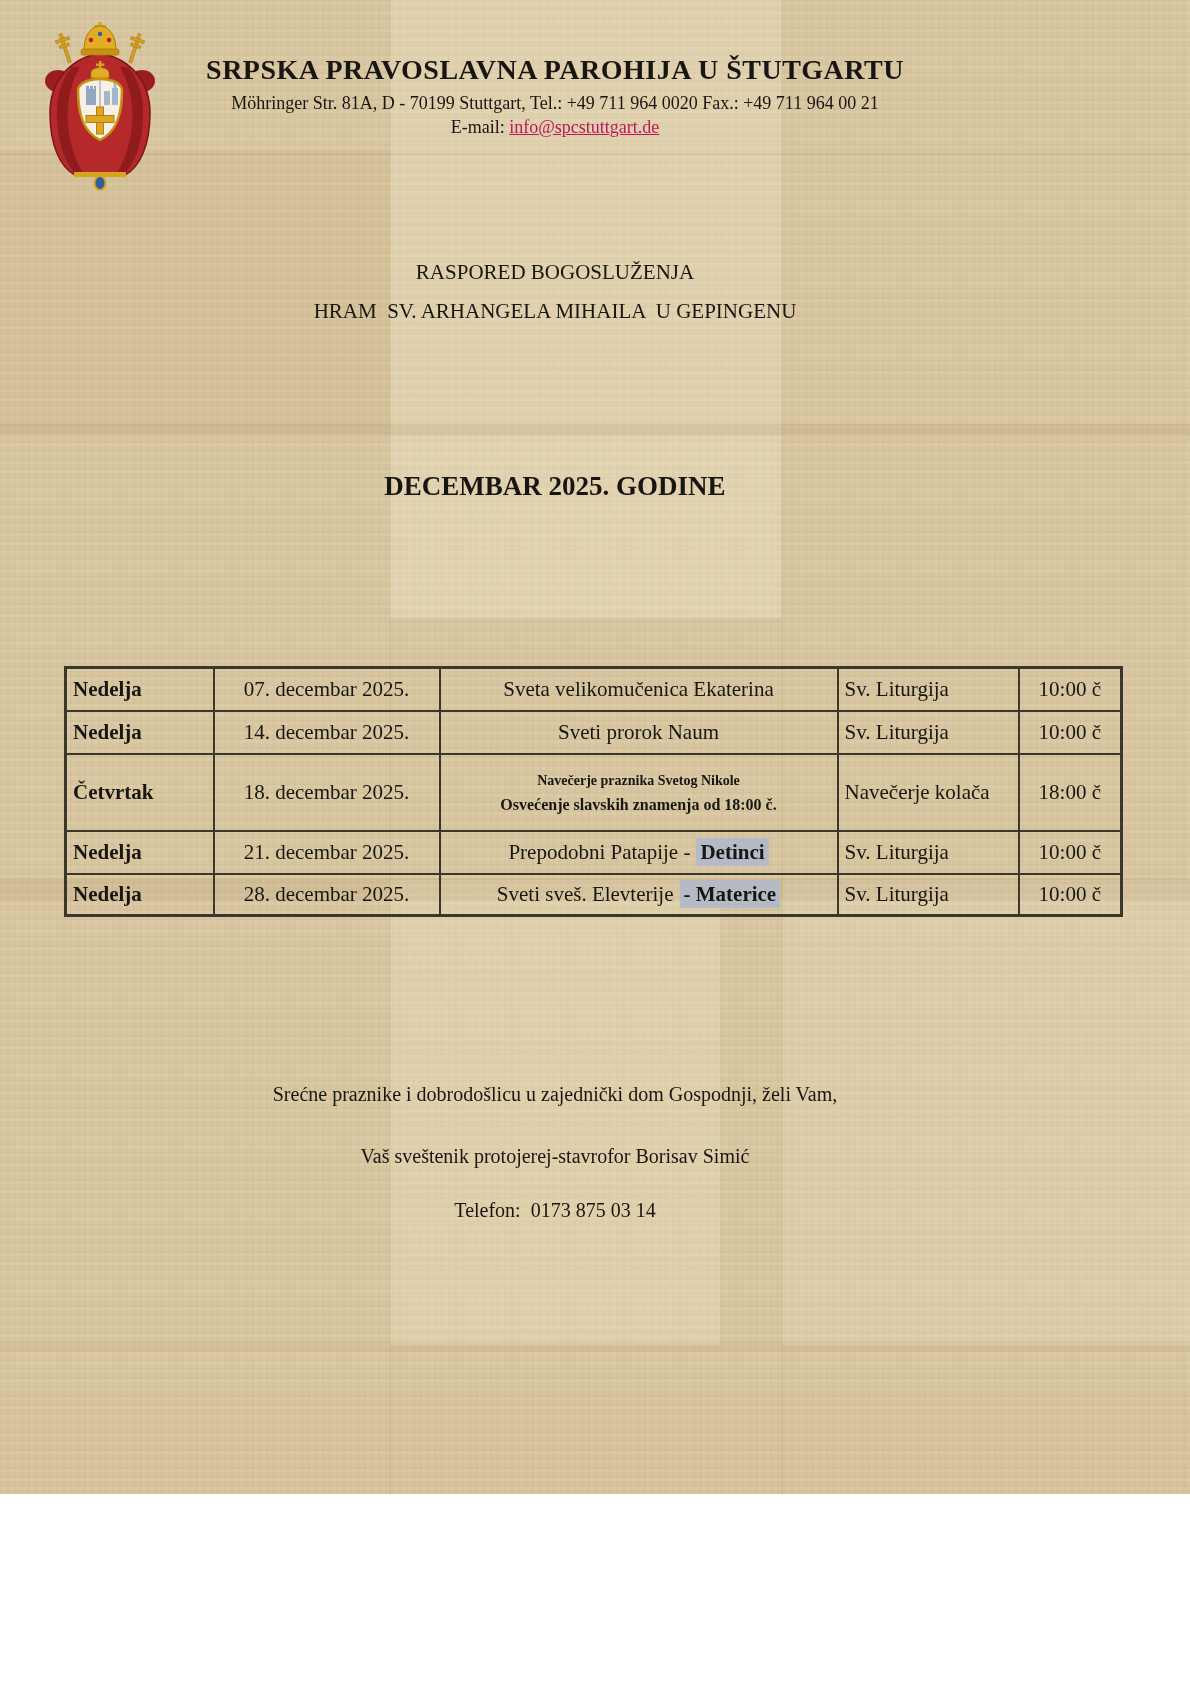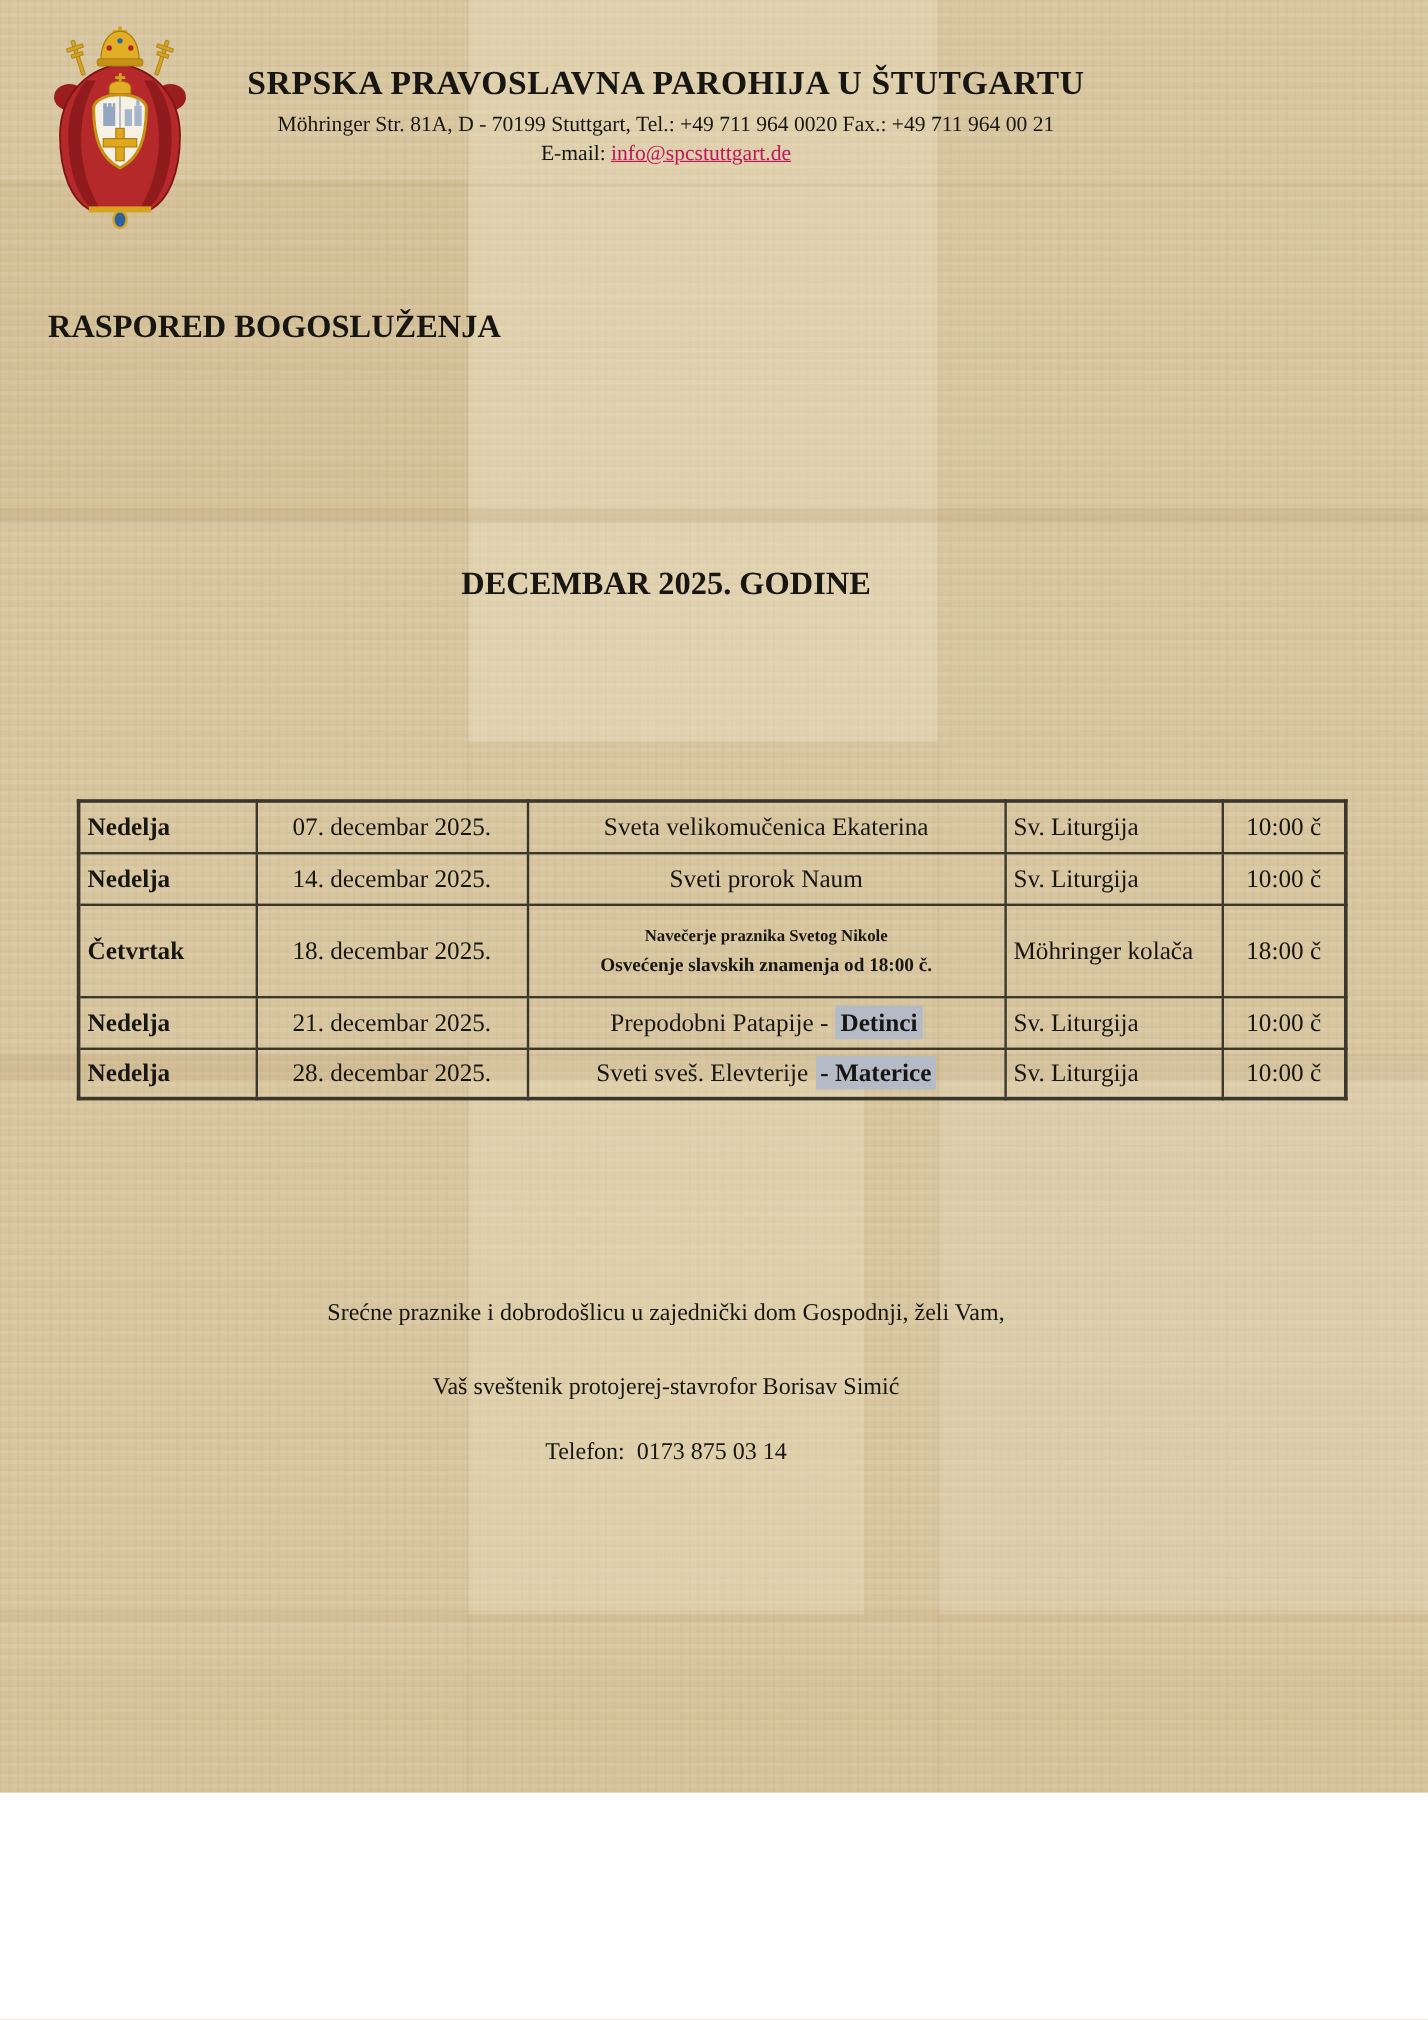--- a/index.html
+++ b/index.html
@@ -22,22 +22,22 @@
   .seam{position:absolute;pointer-events:none;}
 
   .emblem{position:absolute;left:30px;top:20px;width:140px;height:172px;}
 
   .header-text{position:absolute;left:40px;top:54px;width:1030px;text-align:center;}
   .org-name{font-size:28px;font-weight:bold;letter-spacing:0.5px;}
   .address{font-size:18px;margin-top:7px;}
   .email-line{font-size:18px;margin-top:3px;}
   .email-link{color:#be185d;text-decoration:underline;cursor:pointer;}
 
-  .doc-title{position:absolute;left:40px;top:253px;width:1030px;text-align:left;
-    font-size:27px;font-weight:bold;line-height:39px;}
+  .doc-title{position:absolute;left:40px;top:253px;width:1030px;text-align:center;
+    font-size:21px;font-weight:normal;line-height:39px;}
   .month-title{position:absolute;left:40px;top:471px;width:1030px;text-align:center;
     font-size:27px;font-weight:bold;}
 
   .keep-space{white-space:pre-wrap;}
 
   table.schedule{
     position:absolute;left:64px;top:666px;width:1056px;
     border-collapse:collapse;table-layout:fixed;
     font-size:21px;
   }
@@ -151,20 +151,21 @@
     <div class="org-name">SRPSKA PRAVOSLAVNA PAROHIJA U ŠTUTGARTU</div>
     <div class="address">Möhringer Str. 81A, D - 70199 Stuttgart, Tel.: +49 711 964 0020 Fax.: +49 711 964 00 21</div>
     <div class="email-line">
       <span>E-mail:</span>
       <a class="email-link">info@spcstuttgart.de</a>
     </div>
   </div>
 
   <div class="doc-title">
     <div>RASPORED BOGOSLUŽENJA</div>
+    <div class="keep-space">HRAM  SV. ARHANGELA MIHAILA  U GEPINGENU</div>
   </div>
 
   <div class="month-title">DECEMBAR 2025. GODINE</div>
 
   <table class="schedule">
     <colgroup>
       <col style="width:148px">
         <col style="width:226px">
         <col style="width:398px">
         <col style="width:181px">
@@ -185,21 +186,21 @@
         <td class="service">Sv. Liturgija</td>
         <td class="time">10:00 č</td>
       </tr>
       <tr style="height:77px;">
         <td class="day top">Četvrtak</td>
         <td class="date">18. decembar 2025.</td>
         <td class="event">
           <div class="ev-main">Navečerje praznika Svetog Nikole</div>
           <div class="ev-sub">Osvećenje slavskih znamenja od 18:00 č.</div>
         </td>
-        <td class="service top">Möhringer kolača</td>
+        <td class="service top">Navečerje kolača</td>
         <td class="time">18:00 č</td>
       </tr>
       <tr style="height:43px;">
         <td class="day">Nedelja</td>
         <td class="date">21. decembar 2025.</td>
         <td class="event">
           <span>Prepodobni Patapije -</span><span class="hl">Detinci</span>
         </td>
         <td class="service">Sv. Liturgija</td>
         <td class="time">10:00 č</td>

